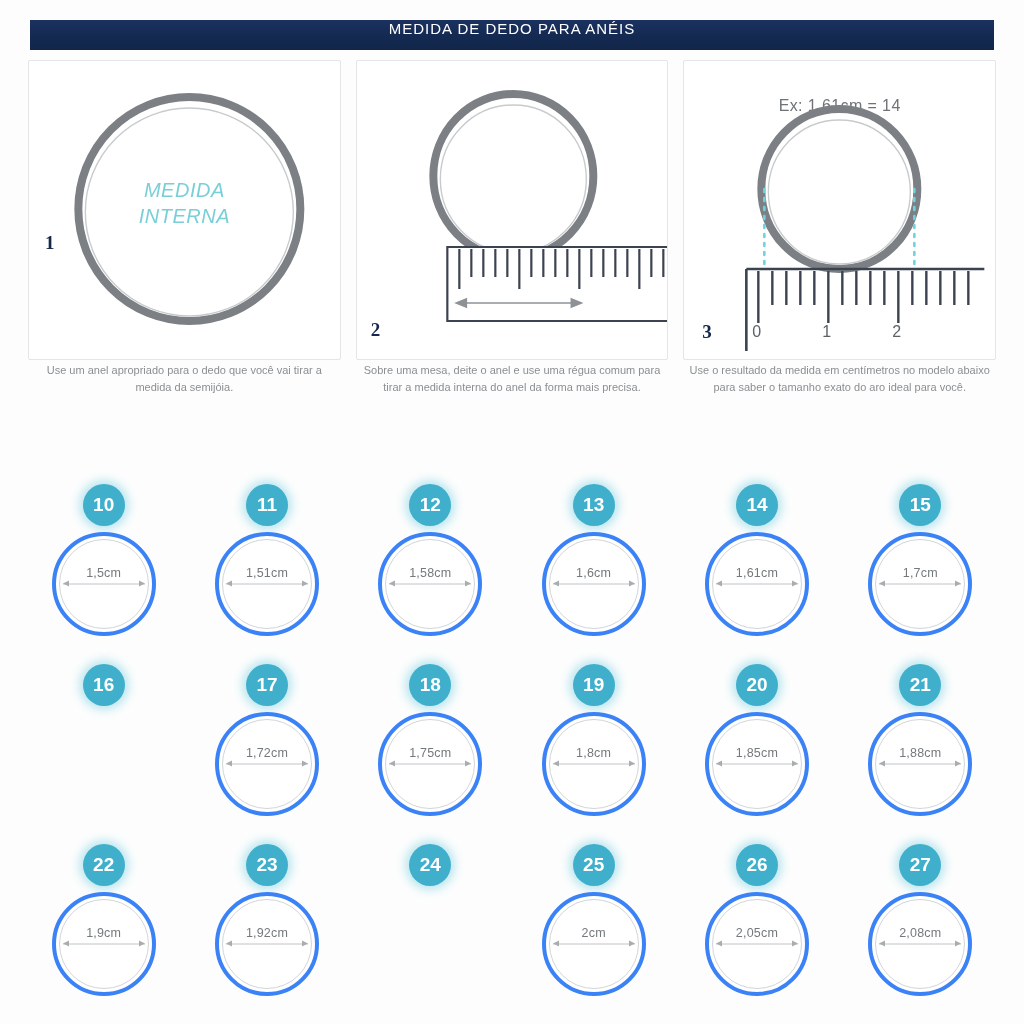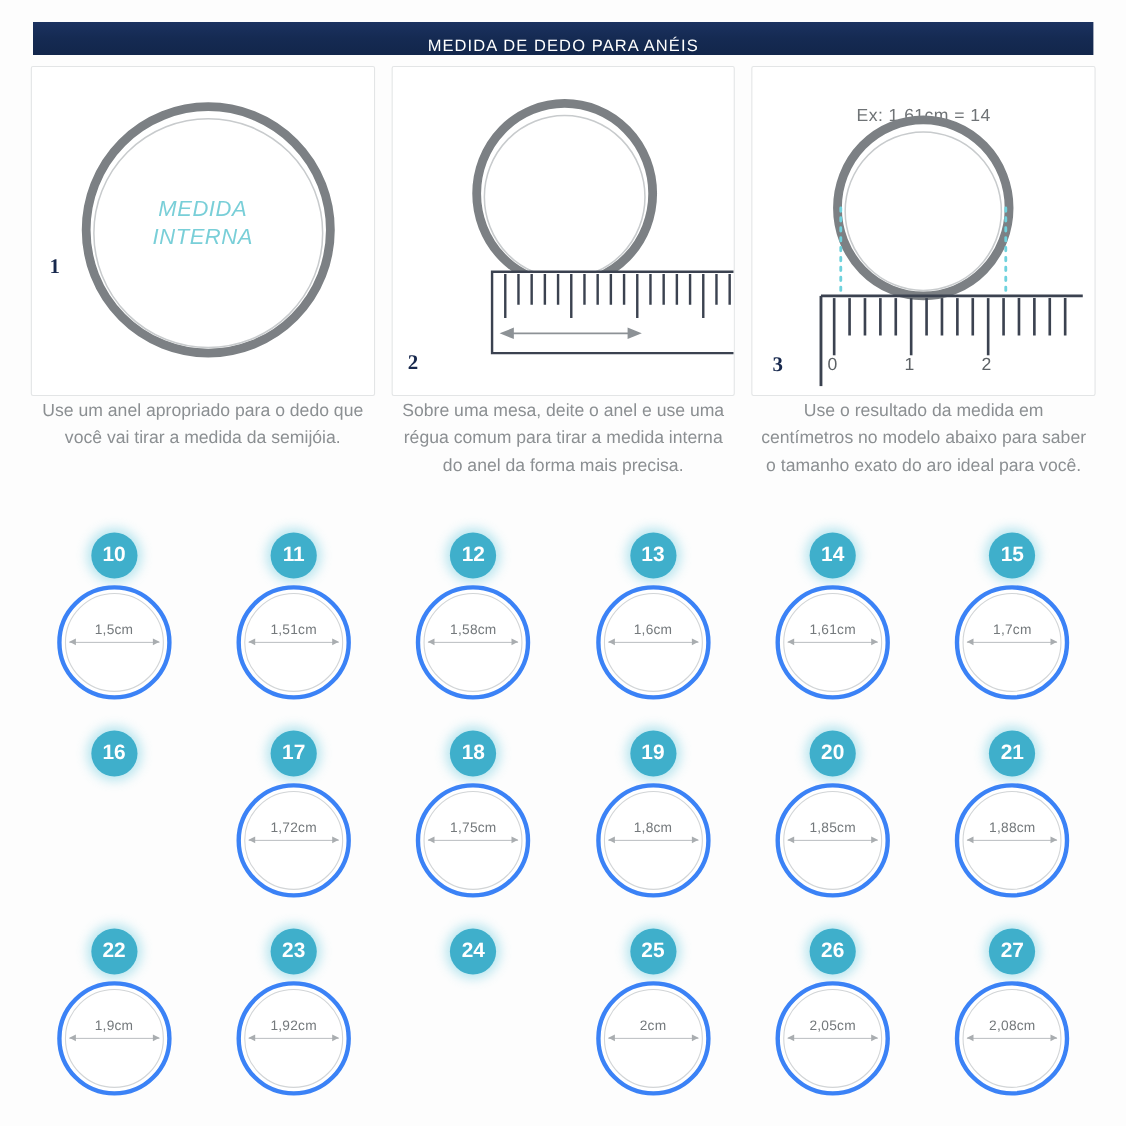--- a/index.html
+++ b/index.html
@@ -16,21 +16,21 @@
     background:#fdfdfd;
     padding:0;
   }
 
   
   .title-bar{
     position:absolute;
     left:30px;top:20px;
     width:964px;height:30px;
     background:linear-gradient(180deg,#1b3260 0%,#152a52 50%,#12264b 100%);
-    display:flex;align-items:flex-end;justify-content:center;
+    display:flex;align-items:flex-start;justify-content:center;
   }
   .title-bar .title-text{
     color:#ffffff;
     font-size:15px;
     letter-spacing:1.0px;
     font-weight:400;
     white-space:nowrap;
   }
 
   
@@ -82,21 +82,21 @@
   
   .captions{
     position:absolute;
     left:28px;top:362px;
     width:968px;
     display:flex;gap:15px;
   }
   .caption{
     flex:1 1 0;
     text-align:center;
-    font-size:16px;
+    font-size:11px;
     line-height:1.55;
     color:#8b8f92;
     padding:0 6px;
   }
 
   
   .size-grid{
     position:absolute;
     left:22px;top:484px;
     width:980px;

